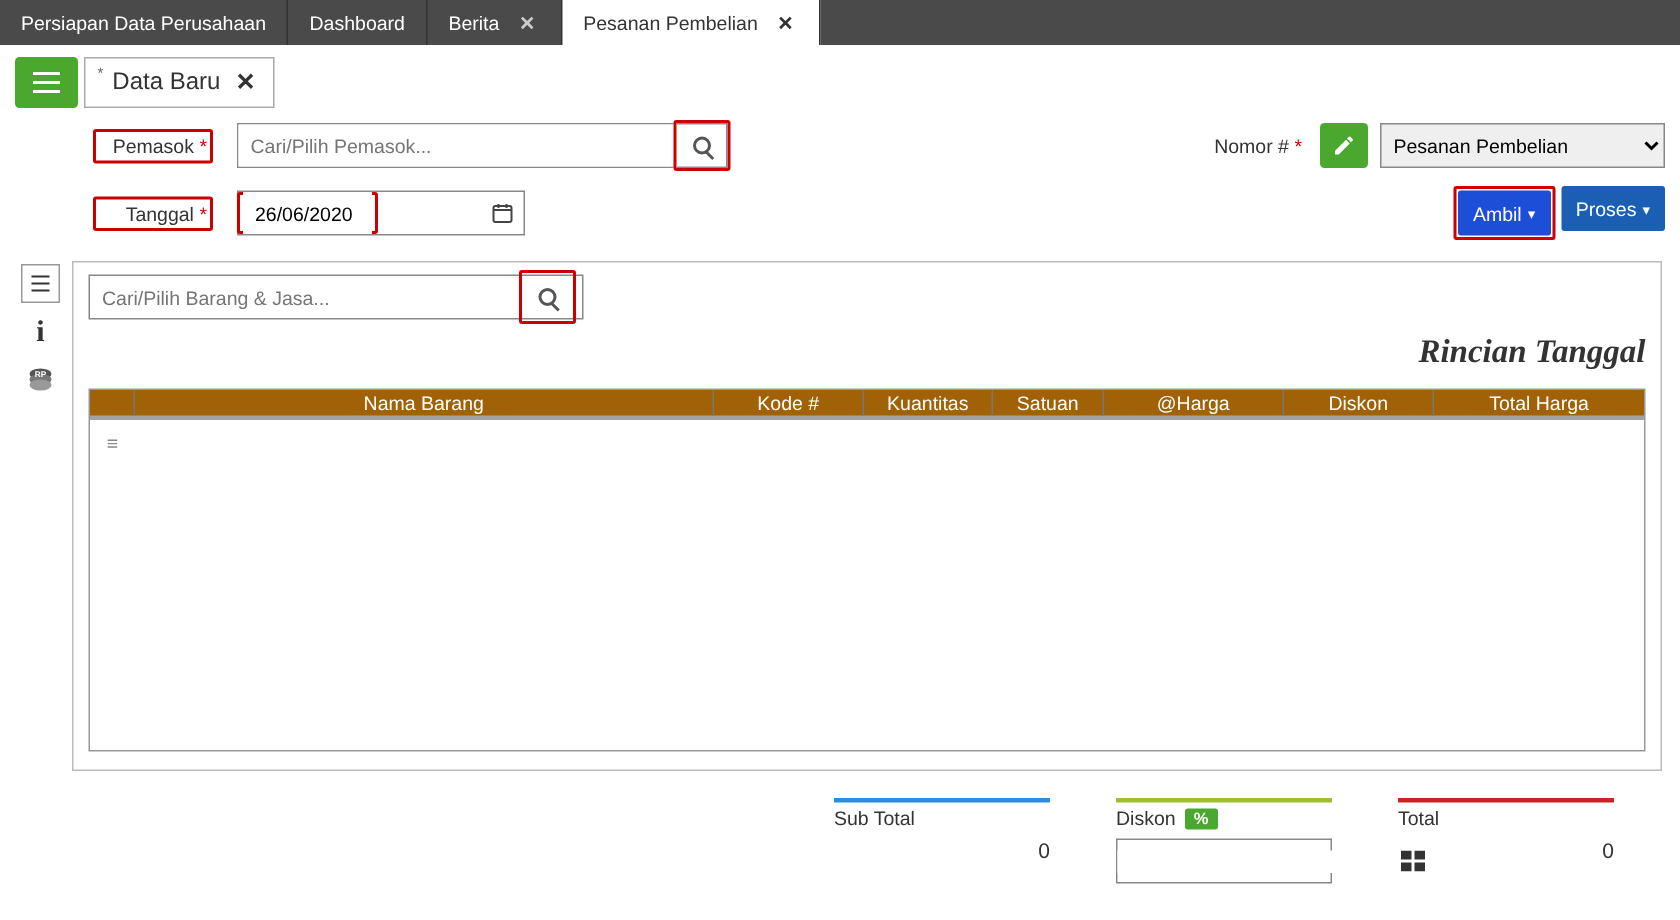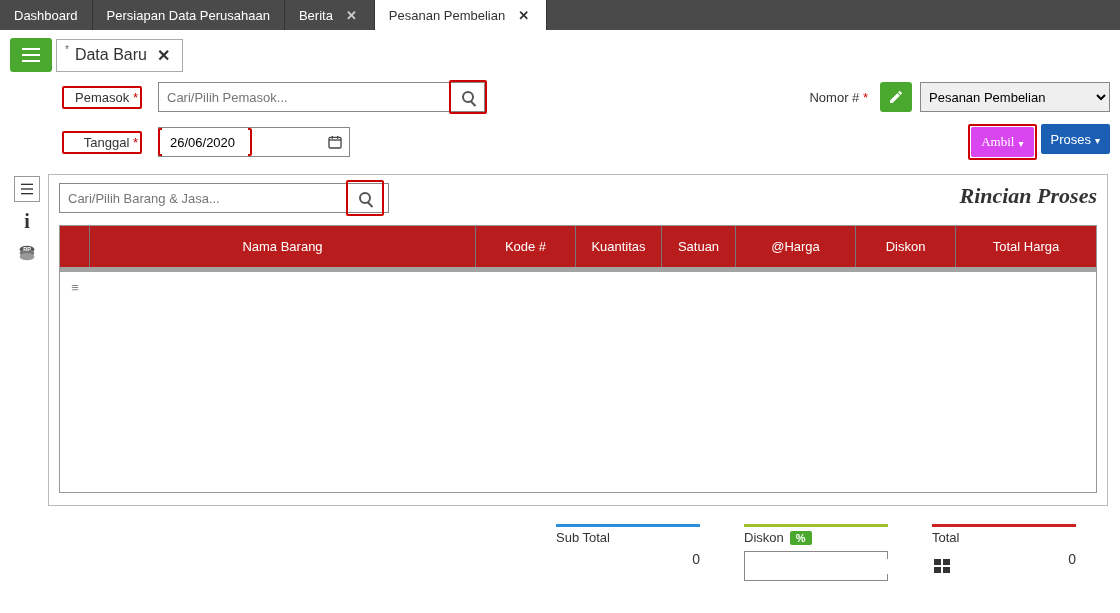--- a/index.html
+++ b/index.html
@@ -40,38 +40,38 @@
   .cal-icon { width: 28px; display:flex; align-items:center; justify-content:center; }
   .cal-icon svg { width:16px; height:16px; }
 
   .right-group { margin-left:auto; display:flex; align-items:center; gap:8px; }
   .pencil-btn { background:#4ba82e; width:32px; height:30px; border-radius:3px; display:flex; align-items:center; justify-content:center; }
   .pencil-btn svg { width:16px; height:16px; fill:#fff;}
   .doc-select { height:30px; border:1px solid #888; padding:0 4px; font-size:13px; min-width:190px;}
 
   .action-group { margin-left:auto; display:flex; gap:4px; }
   .btn { height:30px; display:flex; align-items:center; padding:0 10px; color:#fff; border-radius:2px; cursor:pointer; font-size:13px; gap:4px;}
-  .btn.green { background:#d946ef;font-family:Liberation Serif, serif; }
+  .btn.green { background:#1d4ed8; }
   .btn.blue { background:#1a5fb4; }
   .btn .caret { font-size:10px; margin-top:2px; }
 
   
   .detail-area { display:flex; padding: 6px 12px 0 12px; gap:6px; }
   .side-icons { display:flex; flex-direction:column; gap:6px; width:30px; padding-top:2px; align-items:center;}
   .side-ico { width:26px; height:26px; border:1px solid #999; display:flex; align-items:center; justify-content:center; font-size:14px; cursor:pointer;}
   .side-ico.no-border { border:none; }
 
   .detail-main { flex:1; border:1px solid #bbb; padding:8px 10px 12px 10px; }
-  .detail-header { display:flex; align-items:flex-start; gap:8px; }
+  .detail-header { display:flex; align-items:flex-start; gap:8px;flex-direction:column; }
   .item-search { display:flex; align-items:center; border:1px solid #888; height:30px; width:330px; }
   .item-search input { border:none; outline:none; padding:0 8px; width:286px; height:28px; font-size:13px; color:#888; }
   .detail-title { margin-left:auto; font-style:italic; font-family: Georgia, 'Times New Roman', serif; font-size:22px; font-weight:bold; color:#333;}
   
   .grid { margin-top:12px; border:1px solid #999; }
-  .grid-header { display:flex; background:#b91c1c; color:#fff; font-size:13px; height:46px; align-items:stretch; border-bottom:5px solid #a3a3a3;}
+  .grid-header { display:flex; background:#a16207; color:#fff; font-size:13px; height:20px; align-items:stretch; border-bottom:3px solid #a3a3a3;}
   .gh { display:flex; align-items:center; justify-content:center; border-right:1px solid #777; padding:0 4px;}
   .gh.drag { width:30px;}
   .gh.nama { flex:1; }
   .gh.kode { width:100px; }
   .gh.kuant { width:86px; }
   .gh.sat { width:74px; }
   .gh.harga { width:120px; }
   .gh.diskon { width:100px; }
   .gh.total { width:140px; border-right:none;}
   .grid-body { height:220px; background:#fff; position:relative; }
@@ -92,24 +92,24 @@
   .tot-val { text-align:right; font-size:14px; }
   .disc-input { display:flex; border:1px solid #888; height:30px; align-items:center; }
   .disc-input input { border:none; outline:none; flex:1; padding:0 6px; }
   .kb-icon { width:28px; display:flex; align-items:center; justify-content:center; font-size:12px;}
 </style>
 </head>
 <body>
 
 <div class="app-tabs">
   <div class="app-tab">
+    <span>Persiapan Data Perusahaan</span>
+  </div>
+  <div class="app-tab">
     <span>Dashboard</span>
-  </div>
-  <div class="app-tab">
-    <span>Persiapan Data Perusahaan</span>
   </div>
   <div class="app-tab">
     <span>Berita</span>
     <span class="close-x">✕</span>
   </div>
   <div class="app-tab active">
     <span>Pesanan Pembelian</span>
     <span class="close-x">✕</span>
   </div>
 </div>
@@ -223,21 +223,21 @@
   <div class="detail-main">
     <div class="detail-header">
       <div class="item-search">
         <input type="text" placeholder="Cari/Pilih Barang &amp; Jasa..." style="">
         <div class="red-box" style="margin:-1px -1px -1px 0;">
           <div class="search-btn" style="width:30px; height:28px;">
             <span class="mag"></span>
           </div>
         </div>
       </div>
-      <div class="detail-title">Rincian Proses</div>
+      <div class="detail-title">Rincian Tanggal</div>
     </div>
 
     <div class="grid">
       <div class="grid-header">
         <div class="gh drag"></div>
         <div class="gh nama">Nama Barang</div>
         <div class="gh kode">Kode #</div>
         <div class="gh kuant">Kuantitas</div>
         <div class="gh sat">Satuan</div>
         <div class="gh harga">@Harga</div>

